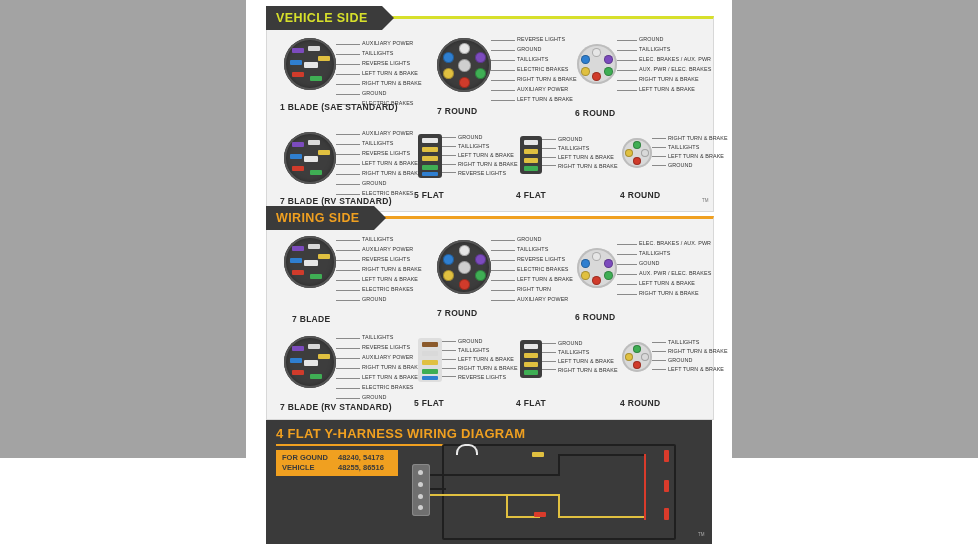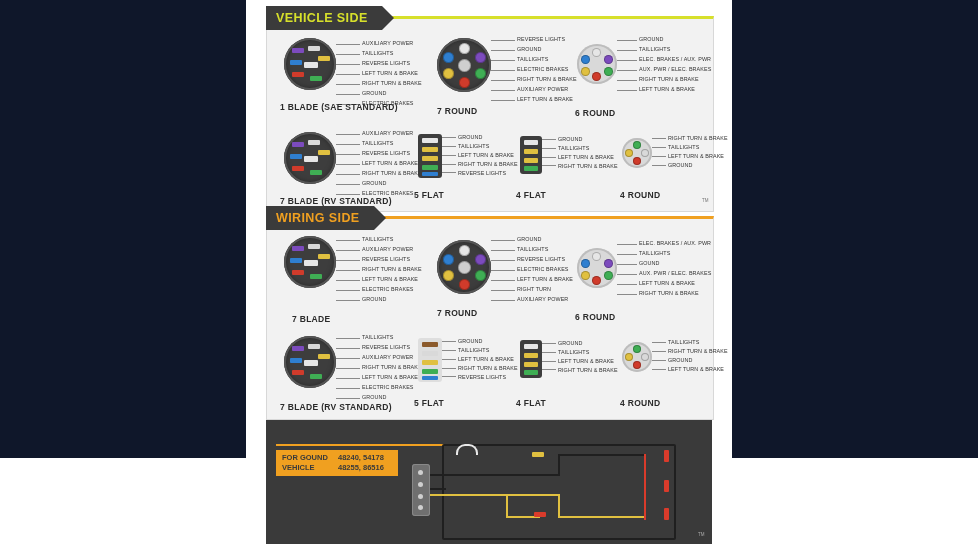--- a/index.html
+++ b/index.html
@@ -5,21 +5,21 @@
   html,body{margin:0;padding:0;}
   body{
     width:978px;height:550px;
     background:#ffffff;
     font-family:"Liberation Sans", sans-serif;
     overflow:hidden;
   }
   .page{
     position:relative;
     width:978px;height:458px;
-    background:#0f172a;
+    background:#a3a3a3;
   }
   .sheet{
     position:absolute;
     left:246px;top:0;width:486px;height:550px;
     background:#ffffff;
   }
 
   
   .banner{
     position:absolute;
@@ -478,20 +478,21 @@
       <div class="lead" style="left:34px;top:26px;width:14px;"></div>
       <div class="lead" style="left:34px;top:35px;width:14px;"></div>
       <div class="lbl" style="left:50px;top:5px;">TAILLIGHTS</div>
       <div class="lbl" style="left:50px;top:14px;">RIGHT TURN &amp; BRAKE</div>
       <div class="lbl" style="left:50px;top:23px;">GROUND</div>
       <div class="lbl" style="left:50px;top:32px;">LEFT TURN &amp; BRAKE</div>
       <div class="title" style="left:2px;top:64px;">4 ROUND</div>
     </div>
 
     <div class="yharness">
+      <div class="y-title">4 FLAT Y-HARNESS WIRING DIAGRAM</div>
       <div class="y-title-rule"></div>
 
       <div class="partbox">
         <div class="p1">FOR GOUND</div>
         <div class="p2">VEHICLE</div>
         <div class="n1">48240, 54178</div>
         <div class="n2">48255, 86516</div>
       </div>
 
 

